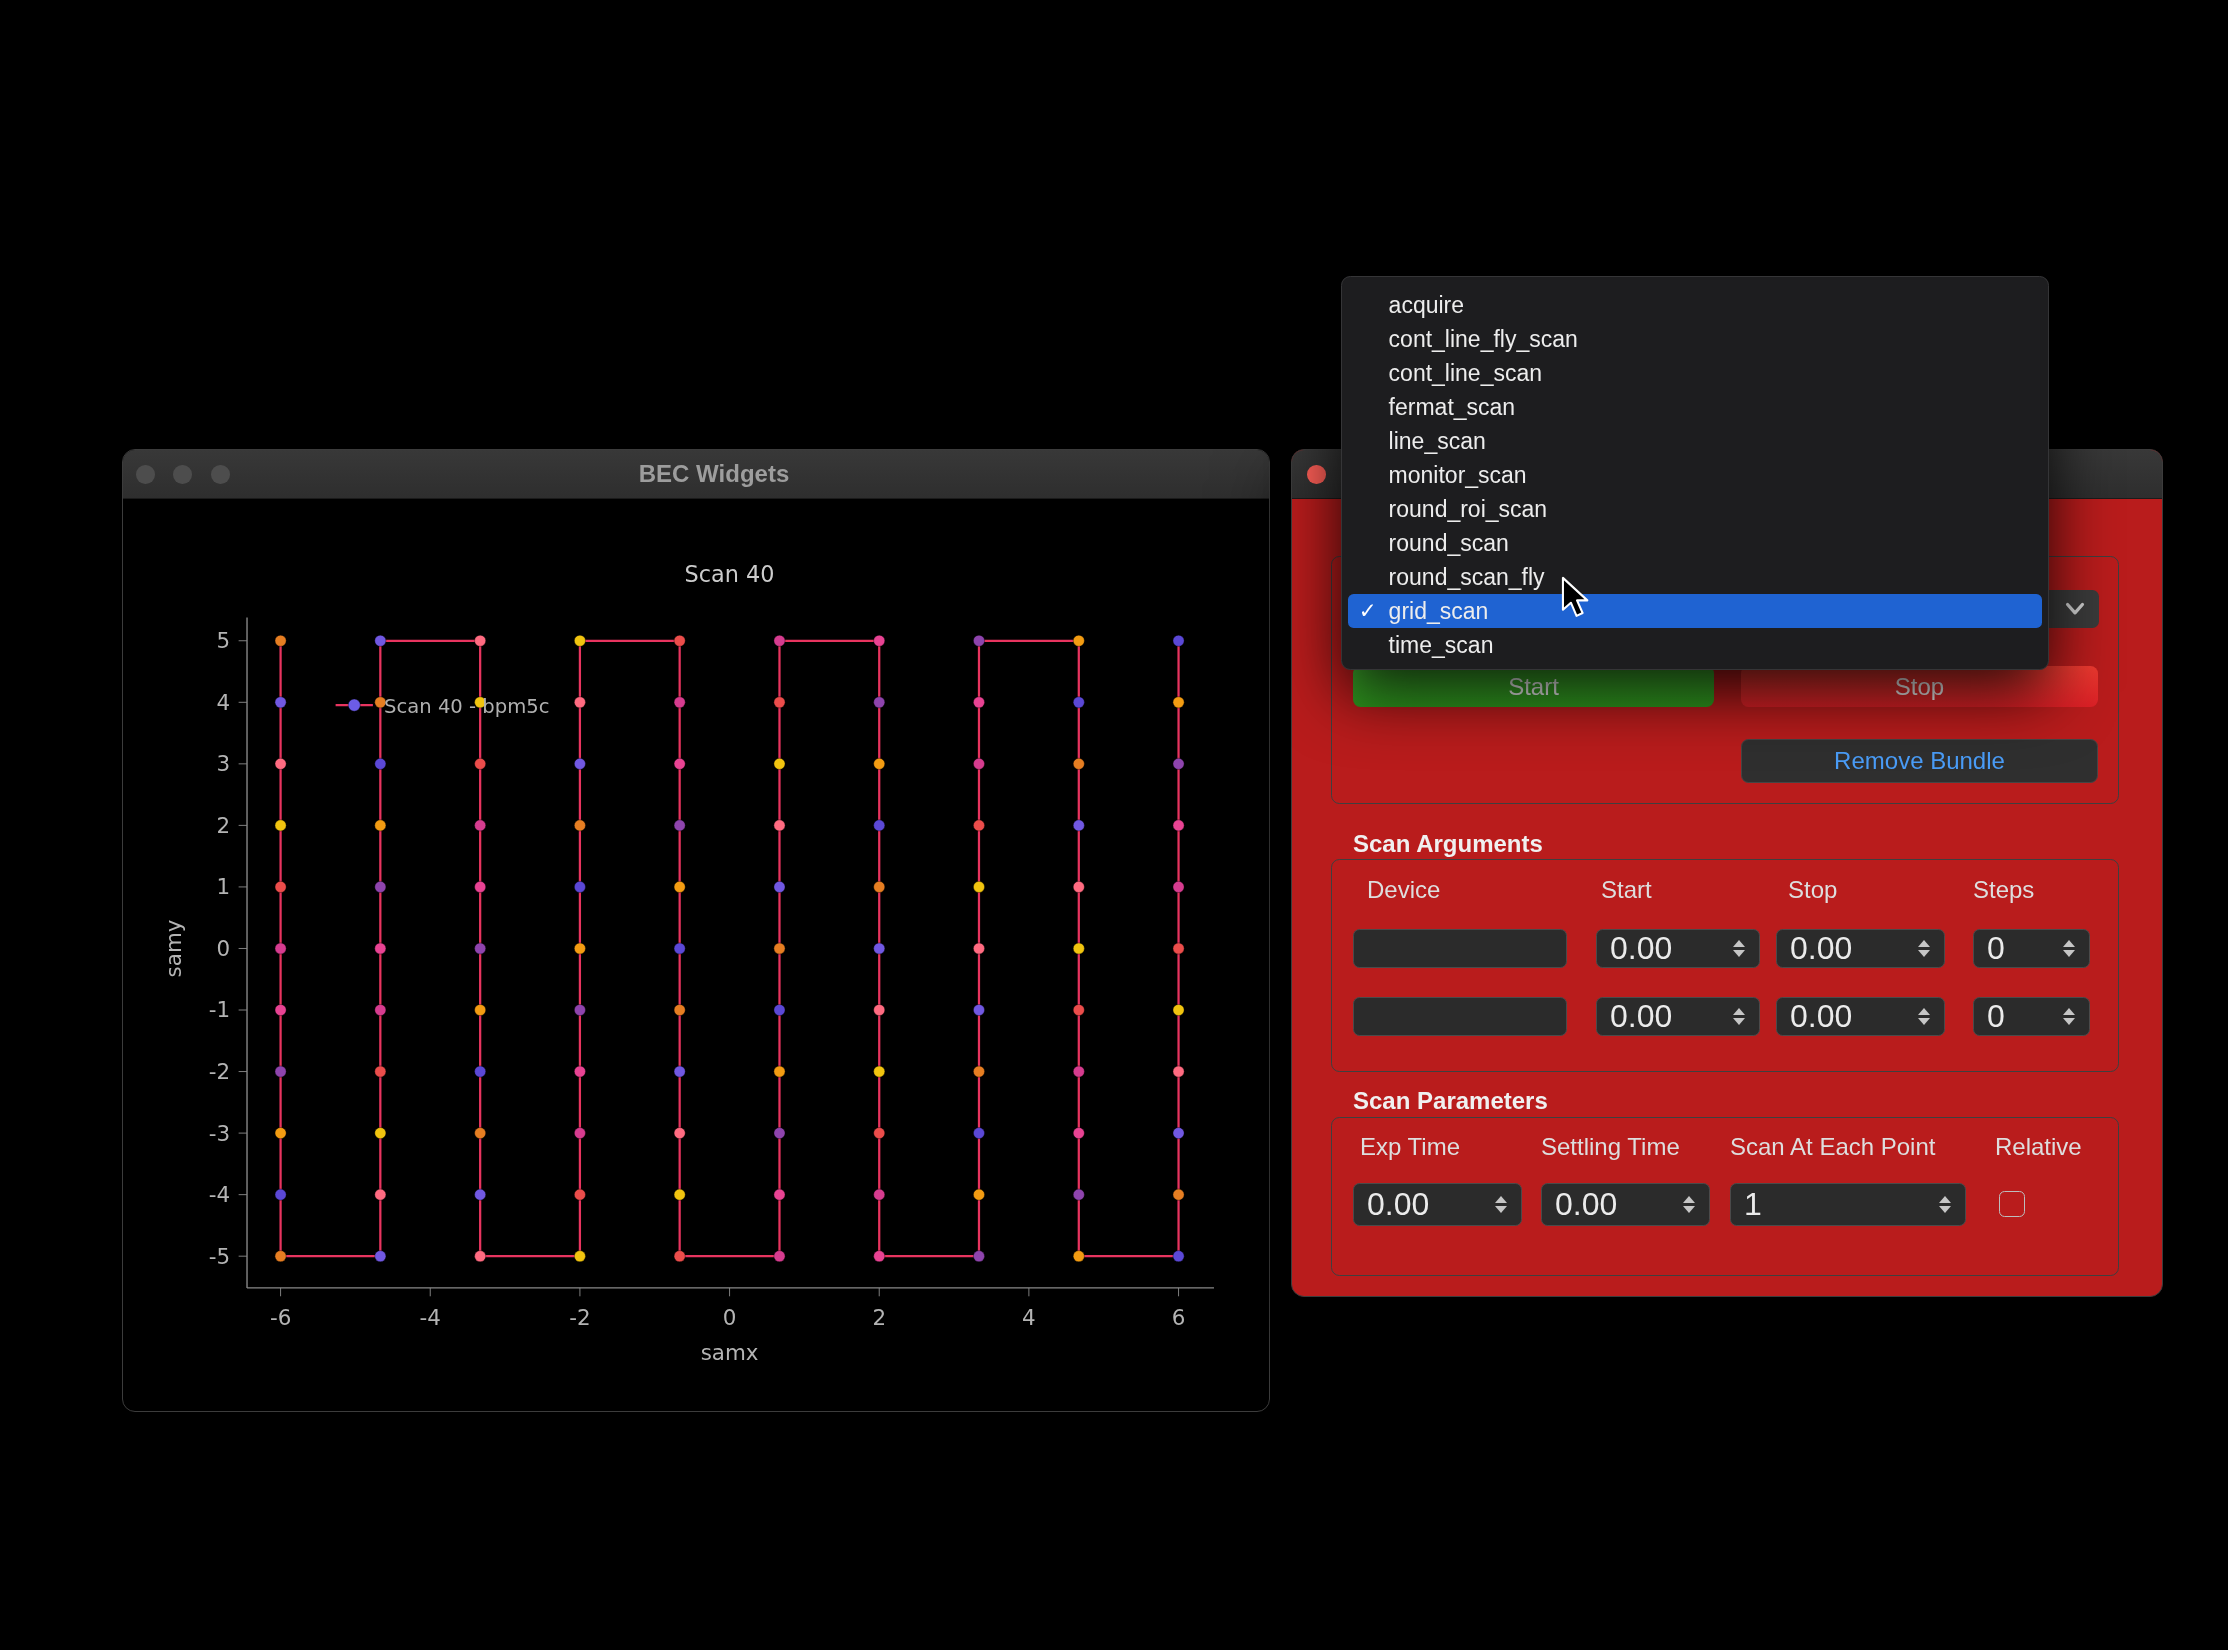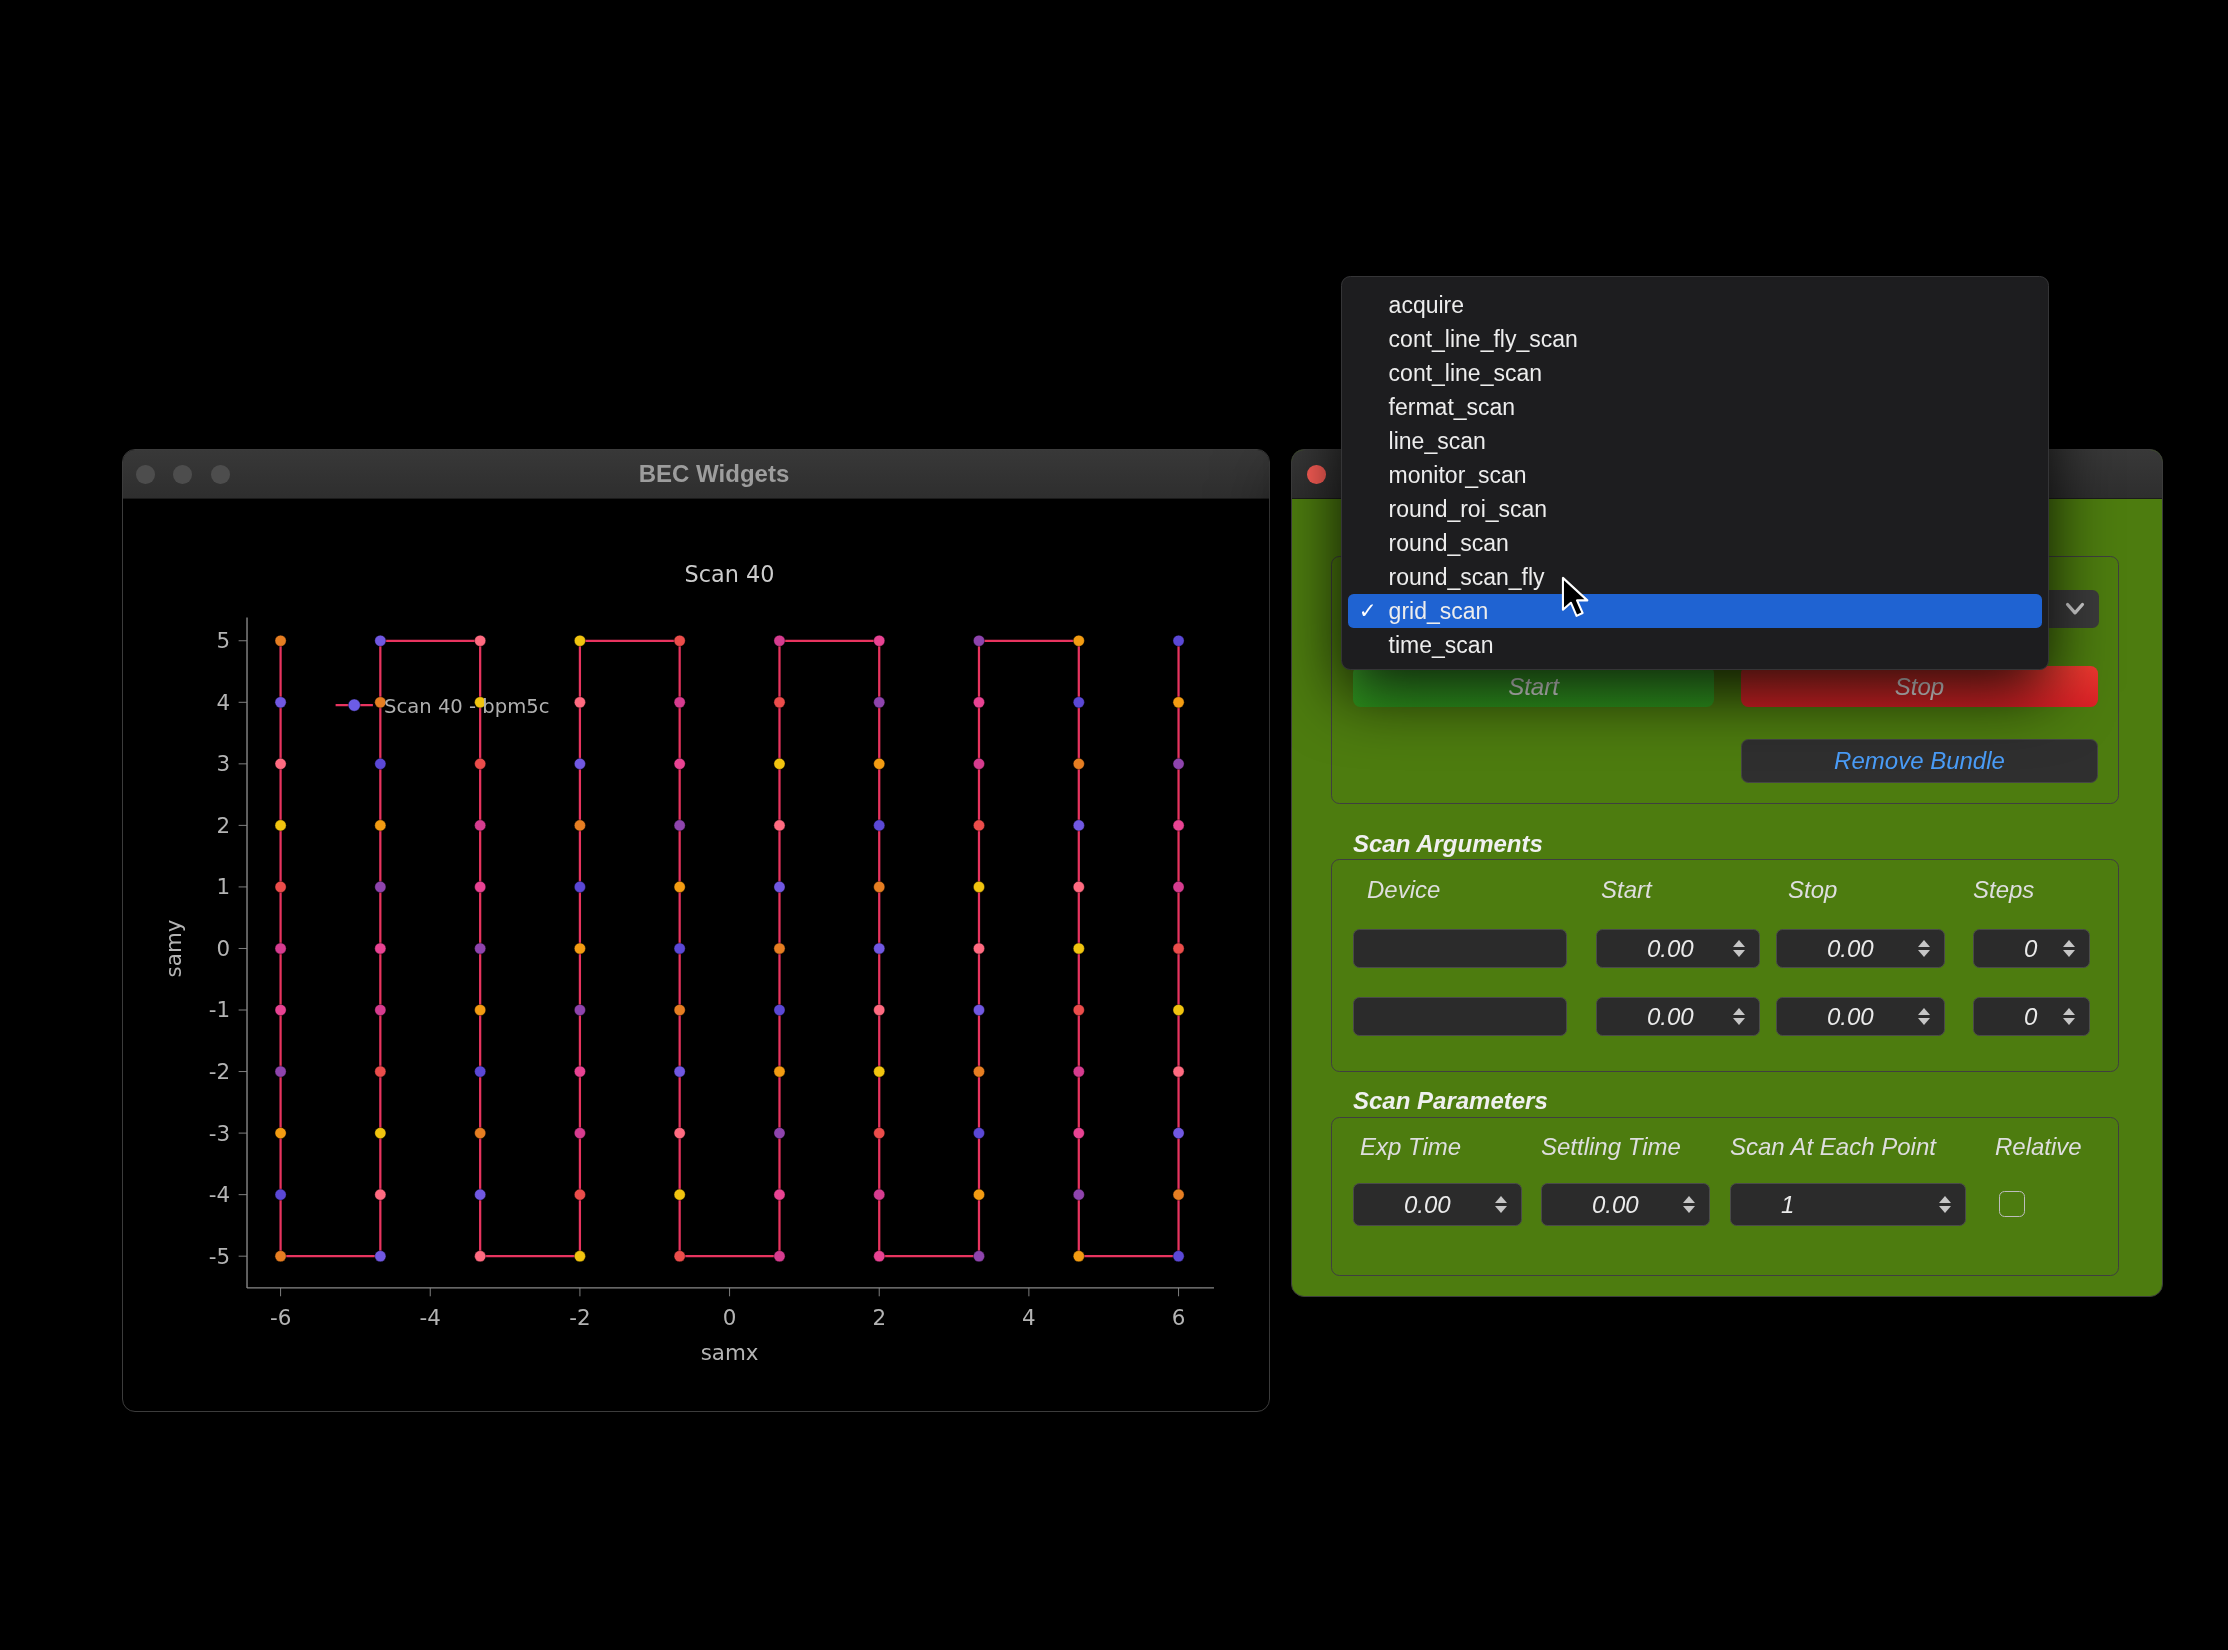--- a/index.html
+++ b/index.html
@@ -12,35 +12,35 @@
             border-bottom:0.9px solid #1b1b1b;border-radius:12px 12px 0 0;}
   .titlebar .title{position:absolute;left:0;right:0;top:0;height:48px;line-height:48px;
                    text-align:center;color:#9d9d9d;font-size:24px;font-weight:700;margin-left:36px;}
   .light{position:absolute;top:15px;width:18.6px;height:18.6px;border-radius:50%;}
   
   .win-left{left:122px;top:449px;width:1146px;height:961px;background:#000;}
   .win-left .light{background:#4d4d4d;}
   .plot-svg{position:absolute;left:0;top:48px;width:1146px;height:914px;}
   .plot-svg text{font-family:"DejaVu Sans",sans-serif;}
   
-  .win-right{left:1291px;top:449px;width:870px;height:846px;background:#4d7c0f;font-style:italic;}
+  .win-right{left:1291px;top:449px;width:870px;height:846px;background:#b91c1c;}
   .groupbox{position:absolute;border:0.9px solid #3f3f3f;border-radius:8.4px;}
   .section-title{position:absolute;font-size:24px;font-weight:700;color:#f0f0f0;}
   .col-header{position:absolute;font-size:24px;color:#dedede;}
   .combobox{position:absolute;left:61px;top:140px;width:746px;height:38px;background:#3b3b3b;
             border-radius:6.5px;display:flex;align-items:center;color:#ededed;font-size:24px;
             padding-left:15px;box-sizing:border-box;}
   .combobox svg{position:absolute;right:11.2px;top:8.4px;}
   .btn{position:absolute;border-radius:7.5px;display:flex;align-items:center;justify-content:center;
        font-size:24px;color:#fff;cursor:default;}
   .btn-start{background:linear-gradient(#43b52f,#2f9c1e);}
   .btn-stop{background:linear-gradient(#ee3a30,#dc2026);}
   .btn-bundle{background:#2f2f2f;border:0.9px solid #454545;color:#4a9df8;box-sizing:border-box;}
   .field,.spin{position:absolute;background:#2b2b2b;border:0.9px solid #4a4a4a;border-radius:6.5px;
-               box-sizing:border-box;height:39px;color:#ebebeb;font-size:24px;padding-left:37px;}
+               box-sizing:border-box;height:39px;color:#ebebeb;font-size:32px;}
   .spin{display:flex;align-items:center;}
   .spin .val{flex:1;padding-left:13px;}
   .spin .arrows{width:28px;display:flex;flex-direction:column;align-items:center;
                 justify-content:center;gap:2.8px;padding-right:5.6px;}
   .tri-up{width:0;height:0;border-left:6.5px solid transparent;border-right:6.5px solid transparent;
           border-bottom:7.5px solid #c6c6c6;}
   .tri-down{width:0;height:0;border-left:6.5px solid transparent;border-right:6.5px solid transparent;
             border-top:7.5px solid #c6c6c6;}
   .checkbox{position:absolute;width:26px;height:26px;border:1.9px solid #bdbdbd;border-radius:5.6px;
             background:transparent;box-sizing:border-box;}

